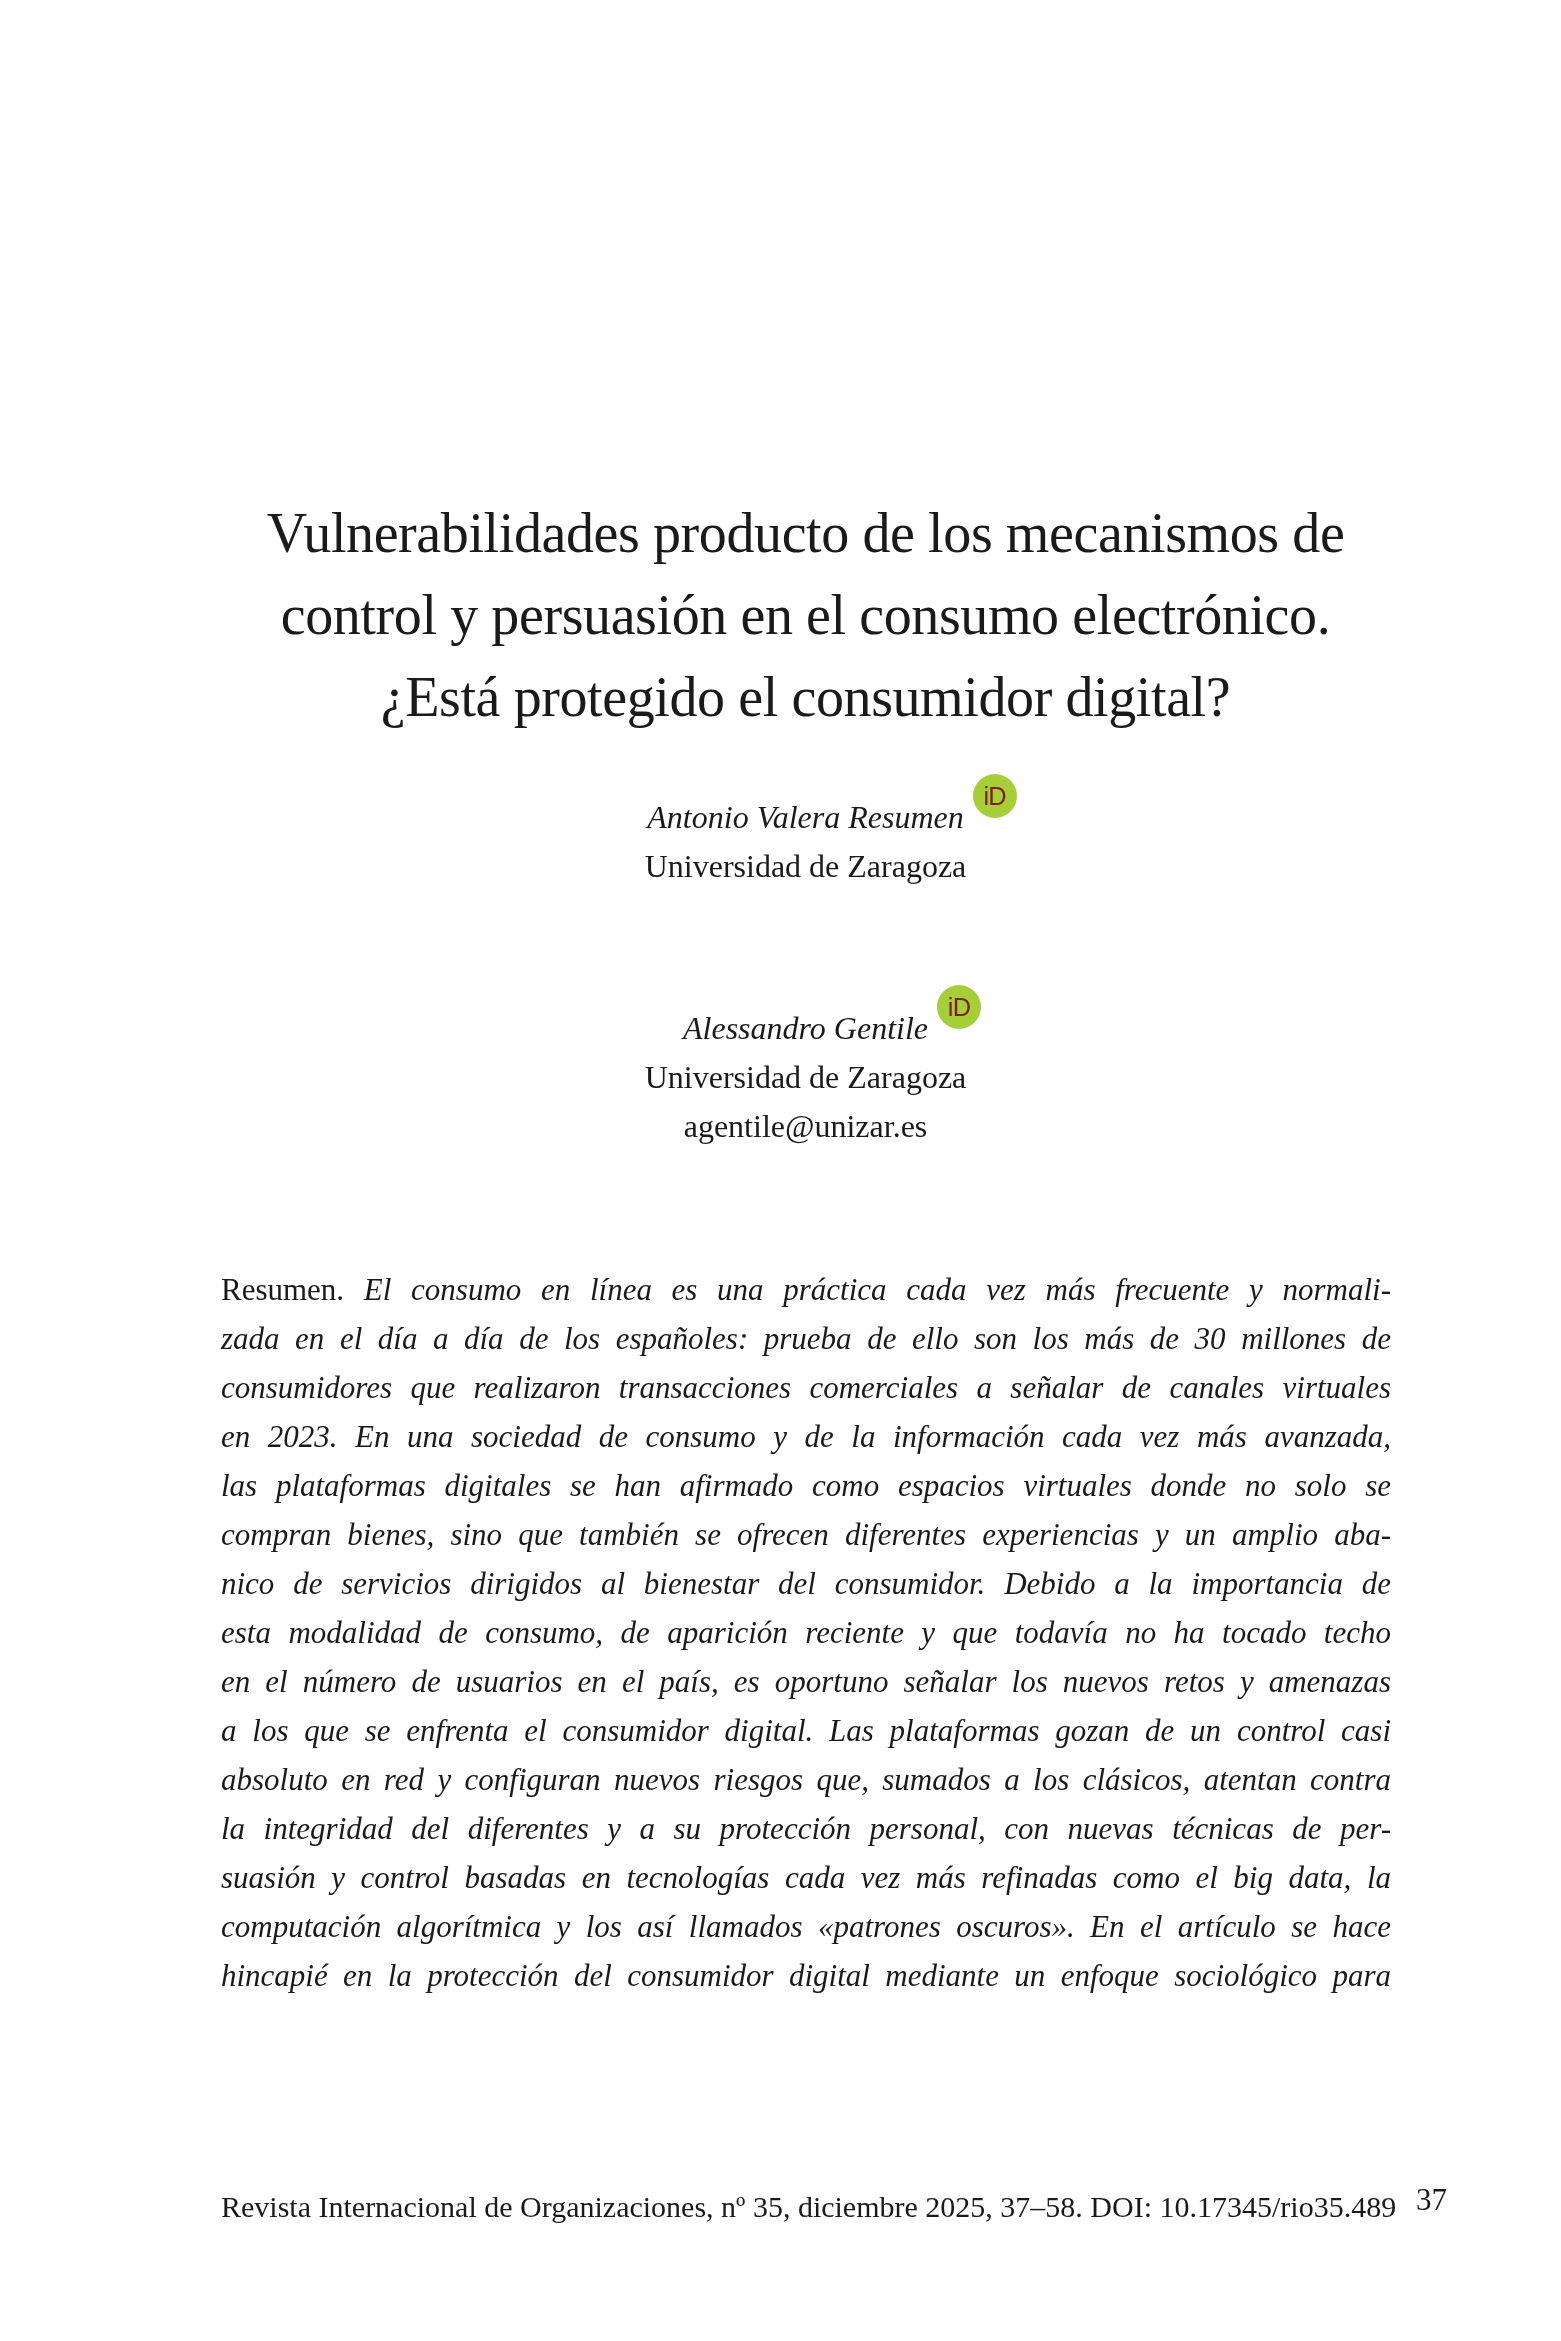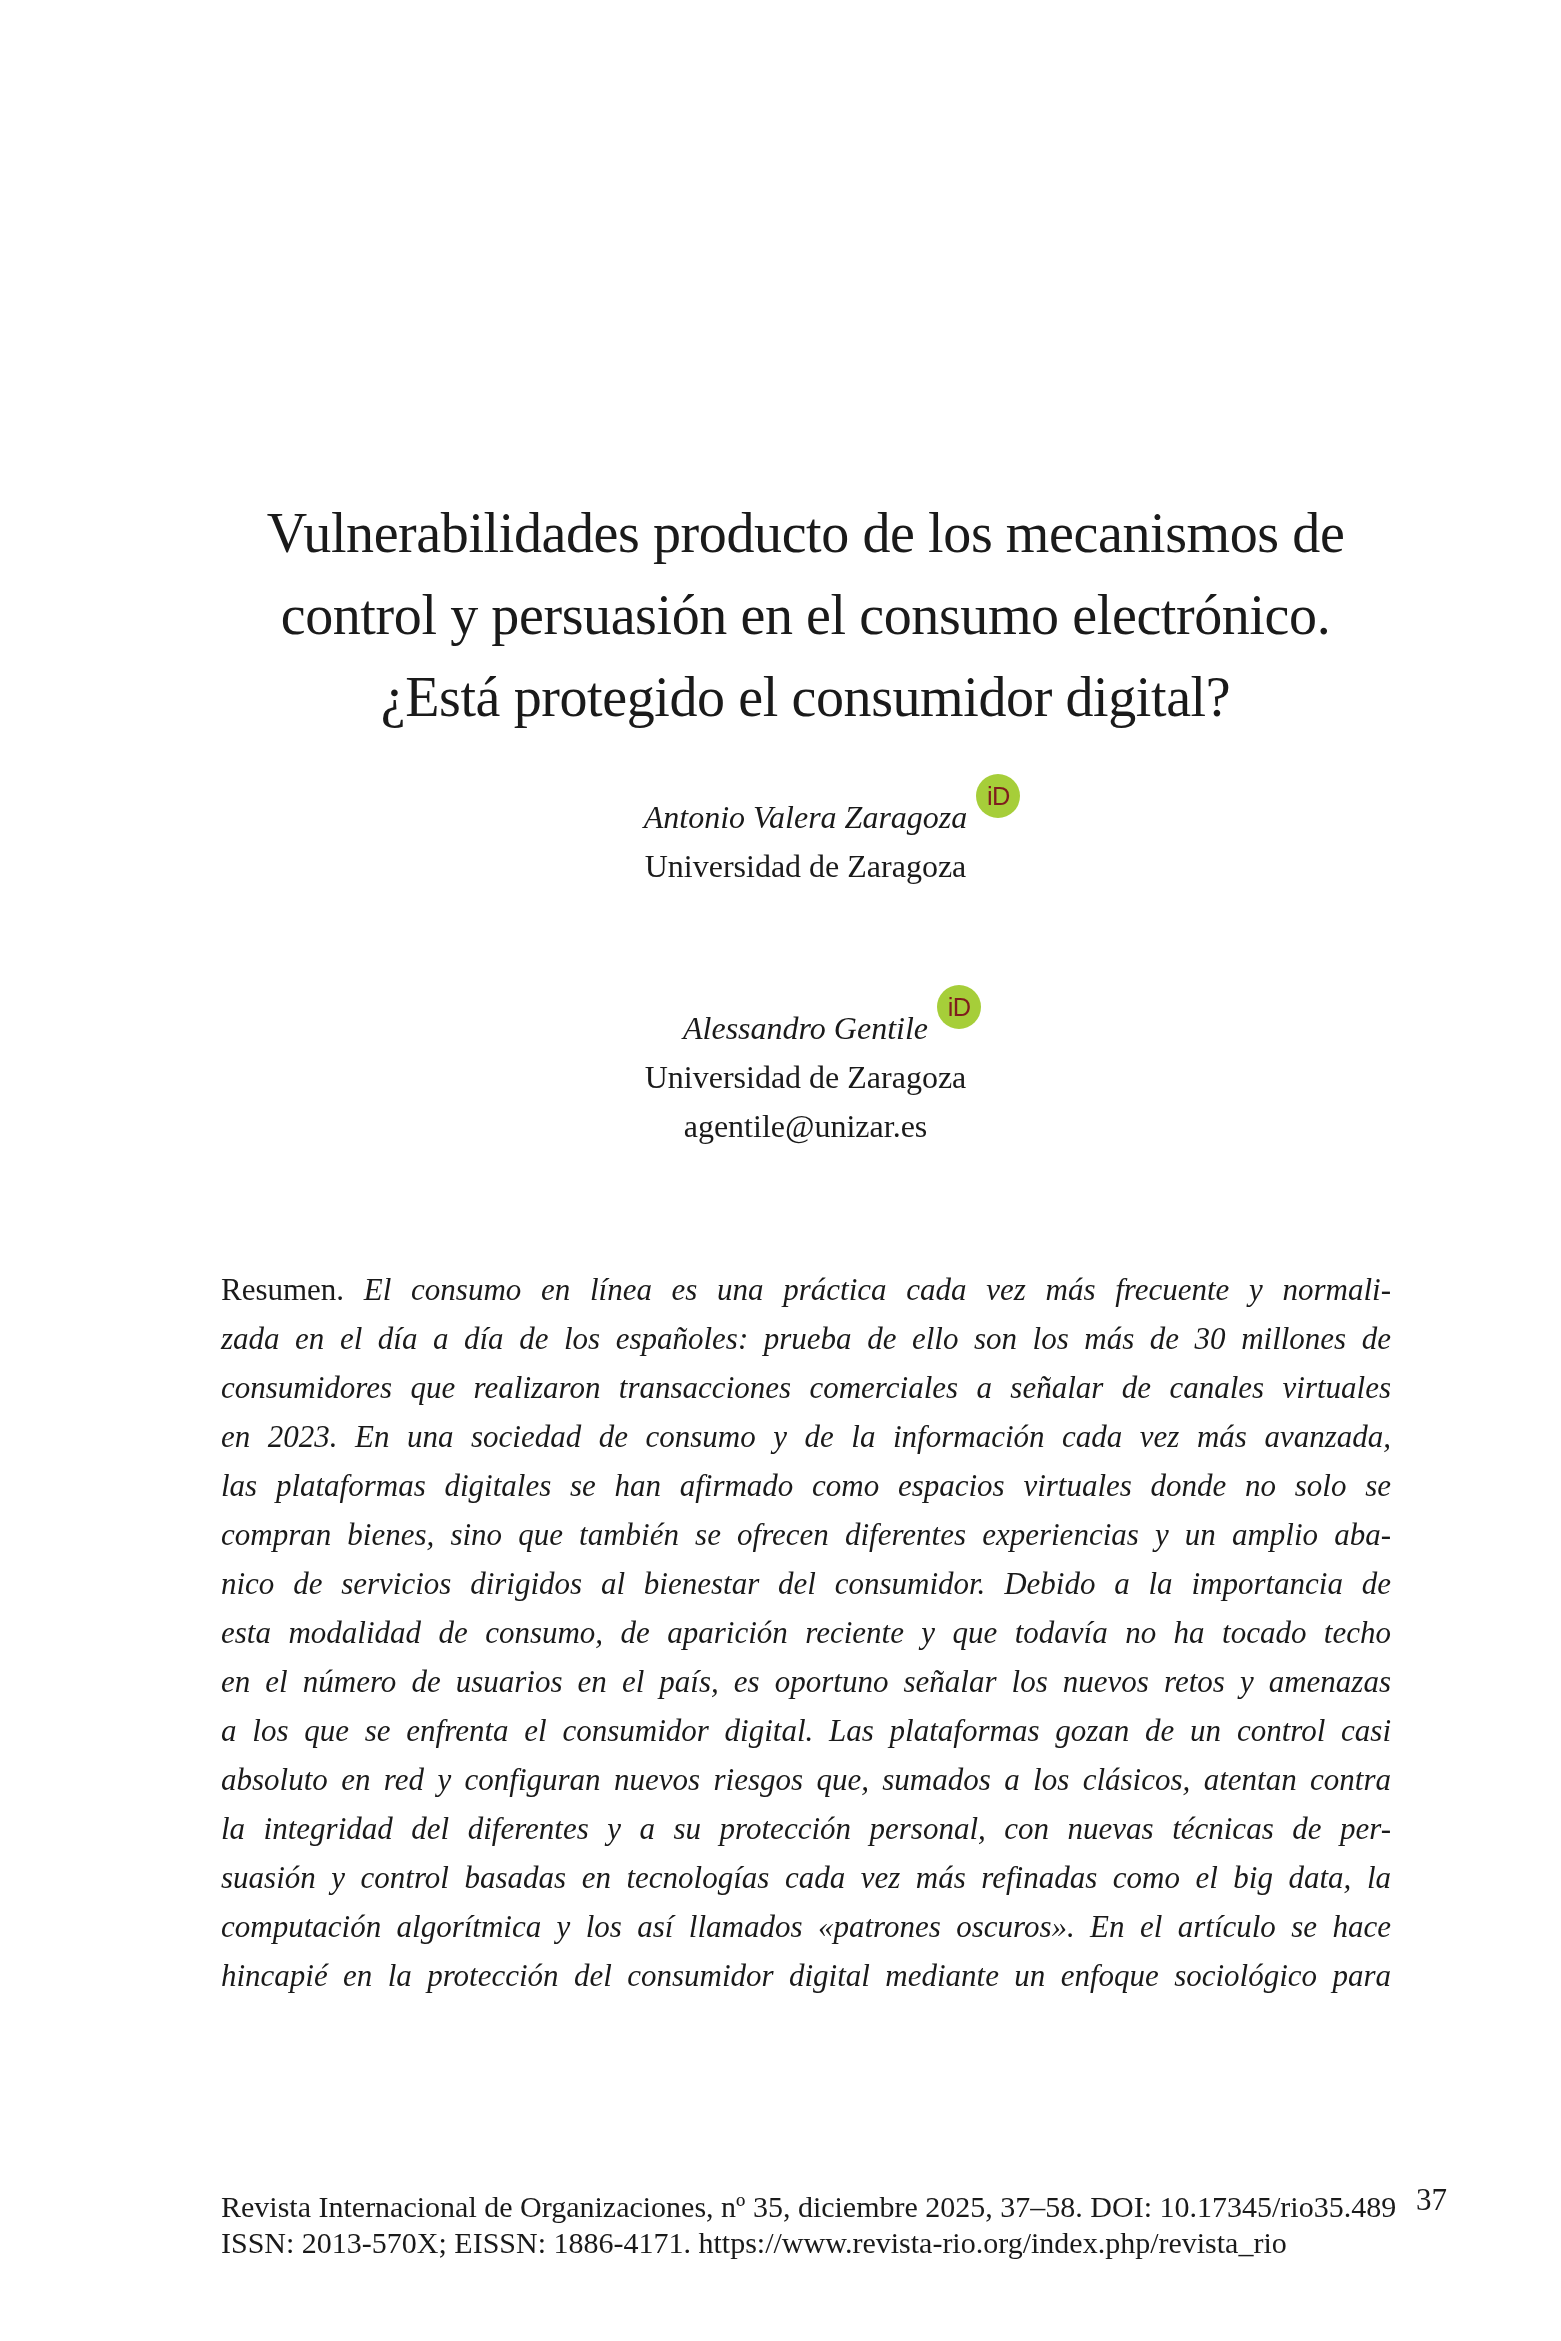--- a/index.html
+++ b/index.html
@@ -132,21 +132,21 @@
 
   <h1 class="title">
     <span class="title-line">Vulnerabilidades producto de los mecanismos de</span>
     <span class="title-line">control y persuasión en el consumo electrónico.</span>
     <span class="title-line">¿Está protegido el consumidor digital?</span>
   </h1>
 
   <div class="author-block a1">
     <span class="author-name">
       <span class="name-wrap">
-        <span>Antonio Valera Zaragoza</span>
+        <span>Antonio Valera Resumen</span>
         <span class="orcid">iD</span>
       </span>
     </span>
     <span class="author-aff">Universidad de Zaragoza</span>
   </div>
 
   <div class="author-block a2">
     <span class="author-name">
       <span class="name-wrap">
         <span>Alessandro Gentile</span>
@@ -170,19 +170,18 @@
     <span class="abs-line body">a los que se enfrenta el consumidor digital. Las plataformas gozan de un control casi</span>
     <span class="abs-line body">absoluto en red y configuran nuevos riesgos que, sumados a los clásicos, atentan contra</span>
     <span class="abs-line body">la integridad del diferentes y a su protección personal, con nuevas técnicas de per-</span>
     <span class="abs-line body">suasión y control basadas en tecnologías cada vez más refinadas como el big data, la</span>
     <span class="abs-line body">computación algorítmica y los así llamados «patrones oscuros». En el artículo se hace</span>
     <span class="abs-line body">hincapié en la protección del consumidor digital mediante un enfoque sociológico para</span>
   </div>
 
   <div class="footer">
     <span class="foot-line">Revista Internacional de Organizaciones, nº 35, diciembre 2025, 37–58. DOI: 10.17345/rio35.489</span>
-    <span class="foot-line">ISSN: 2013-570X; EISSN: 1886-4171. https://www.revista-rio.org/index.php/revista_rio</span>
   </div>
 
   <div class="page-number">37</div>
 
 </div>
 
 
 </body></html>

